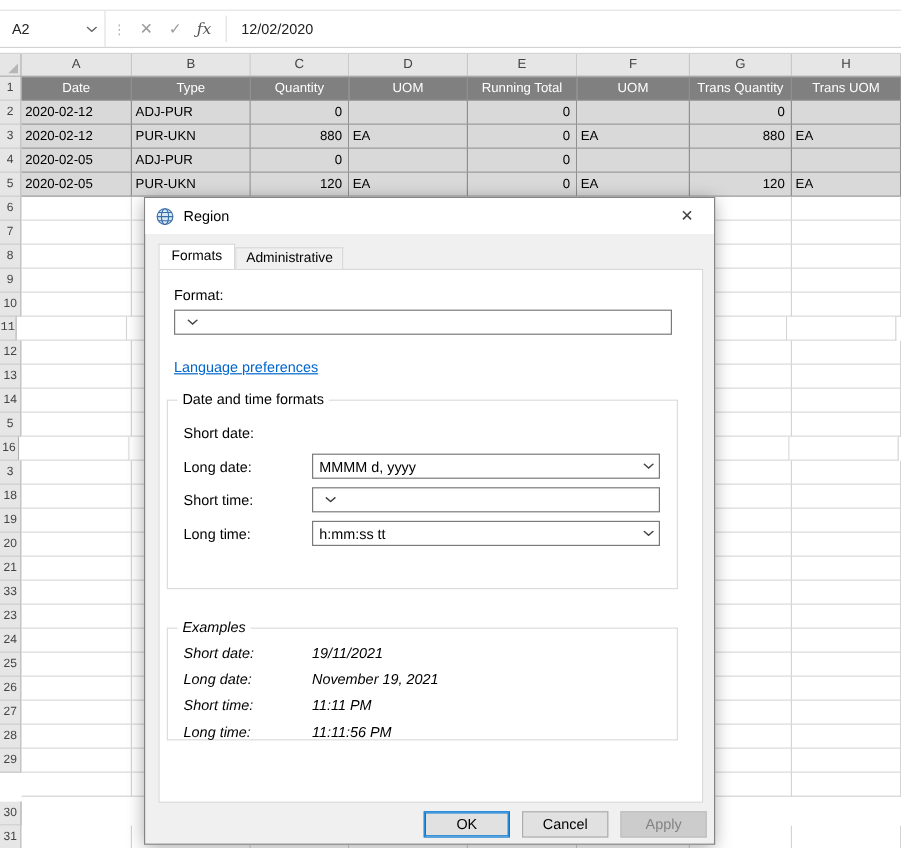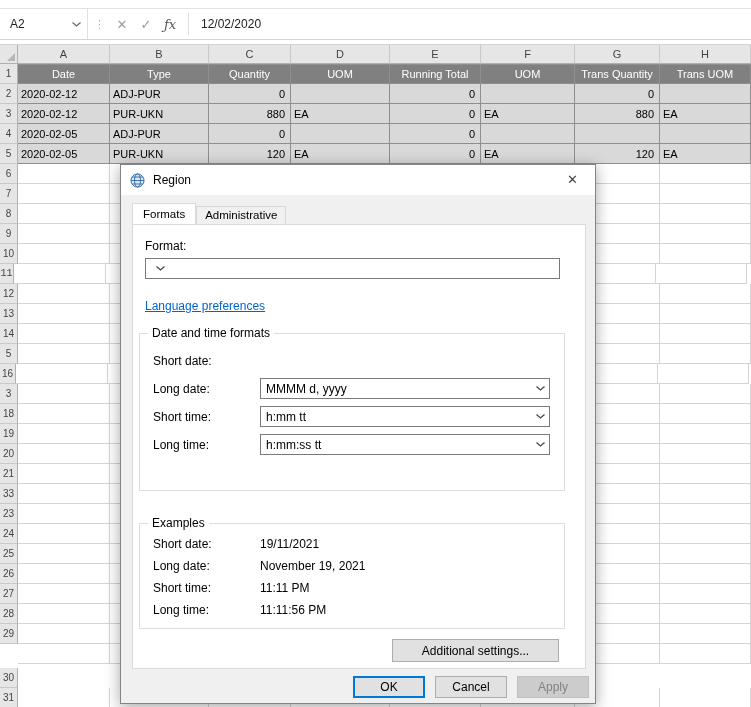--- a/index.html
+++ b/index.html
@@ -63,21 +63,21 @@
   .format-label{position:absolute;left:12px;top:14px;font-size:12px;}
   .combo{height:21px;background:#fff;border:1px solid #7a7a7a;display:flex;align-items:center;
     padding-left:5px;font-size:12px;cursor:default;}
   .combo-value{flex:1;overflow:hidden;white-space:nowrap;}
   .combo-arrow{width:18px;display:flex;align-items:center;justify-content:center;}
   .format-combo{position:absolute;left:12px;top:33px;width:415px;}
   .lang-link{position:absolute;left:12px;top:74px;color:var(--link);text-decoration:underline;font-size:12px;cursor:pointer;}
 
   .groupbox{position:absolute;border:1px solid #dcdcdc;background:#fff;}
   .group-dt{left:6px;top:108px;width:426px;height:158px;padding:16px 14px 0 13px;}
-  .group-ex{left:6px;top:298px;width:426px;height:106px;padding:12px 14px 0 13px;}
+  .group-ex{left:6px;top:298px;width:426px;height:94px;padding:12px 14px 0 13px;font-style:italic;}
   .group-legend{position:absolute;top:-8px;left:8px;background:#fff;padding:0 4px;font-size:12px;}
 
   .dt-row{display:flex;align-items:center;height:21px;margin-bottom:7px;}
   .dt-label{flex:0 0 107px;font-size:12px;}
   .dt-combo{width:291px;}
 
   .ex-row{display:flex;align-items:center;height:16px;margin-bottom:6px;}
   .ex-label{flex:0 0 107px;font-size:12px;}
   .ex-value{font-size:12px;}
 
@@ -519,21 +519,20 @@
           <span class="combo-arrow">
               <svg width="9" height="5" viewBox="0 0 9 5">
                 <path d="M0.5 0.5 L4.5 4 L8.5 0.5" fill="none" stroke="#444" stroke-width="1.2"></path>
               </svg>
             </span>
         </div>
       </div>
       <div class="dt-row">
         <span class="dt-label">Short time:</span>
         <div class="combo dt-combo">
-          <span class="combo-value">h:mm tt</span>
           <span class="combo-arrow">
               <svg width="9" height="5" viewBox="0 0 9 5">
                 <path d="M0.5 0.5 L4.5 4 L8.5 0.5" fill="none" stroke="#444" stroke-width="1.2"></path>
               </svg>
             </span>
         </div>
       </div>
       <div class="dt-row">
         <span class="dt-label">Long time:</span>
         <div class="combo dt-combo">
@@ -560,21 +559,20 @@
       <div class="ex-row">
         <span class="ex-label">Short time:</span>
         <span class="ex-value">11:11 PM</span>
       </div>
       <div class="ex-row">
         <span class="ex-label">Long time:</span>
         <span class="ex-value">11:11:56 PM</span>
       </div>
     </div>
 
-    <button class="btn addl-btn">Additional settings...</button>
   </div>
 
   <div class="dialog-buttons">
     <button class="btn btn-default">OK</button>
     <button class="btn">Cancel</button>
     <button class="btn btn-disabled">Apply</button>
   </div>
 </div>
 
 </body></html>

